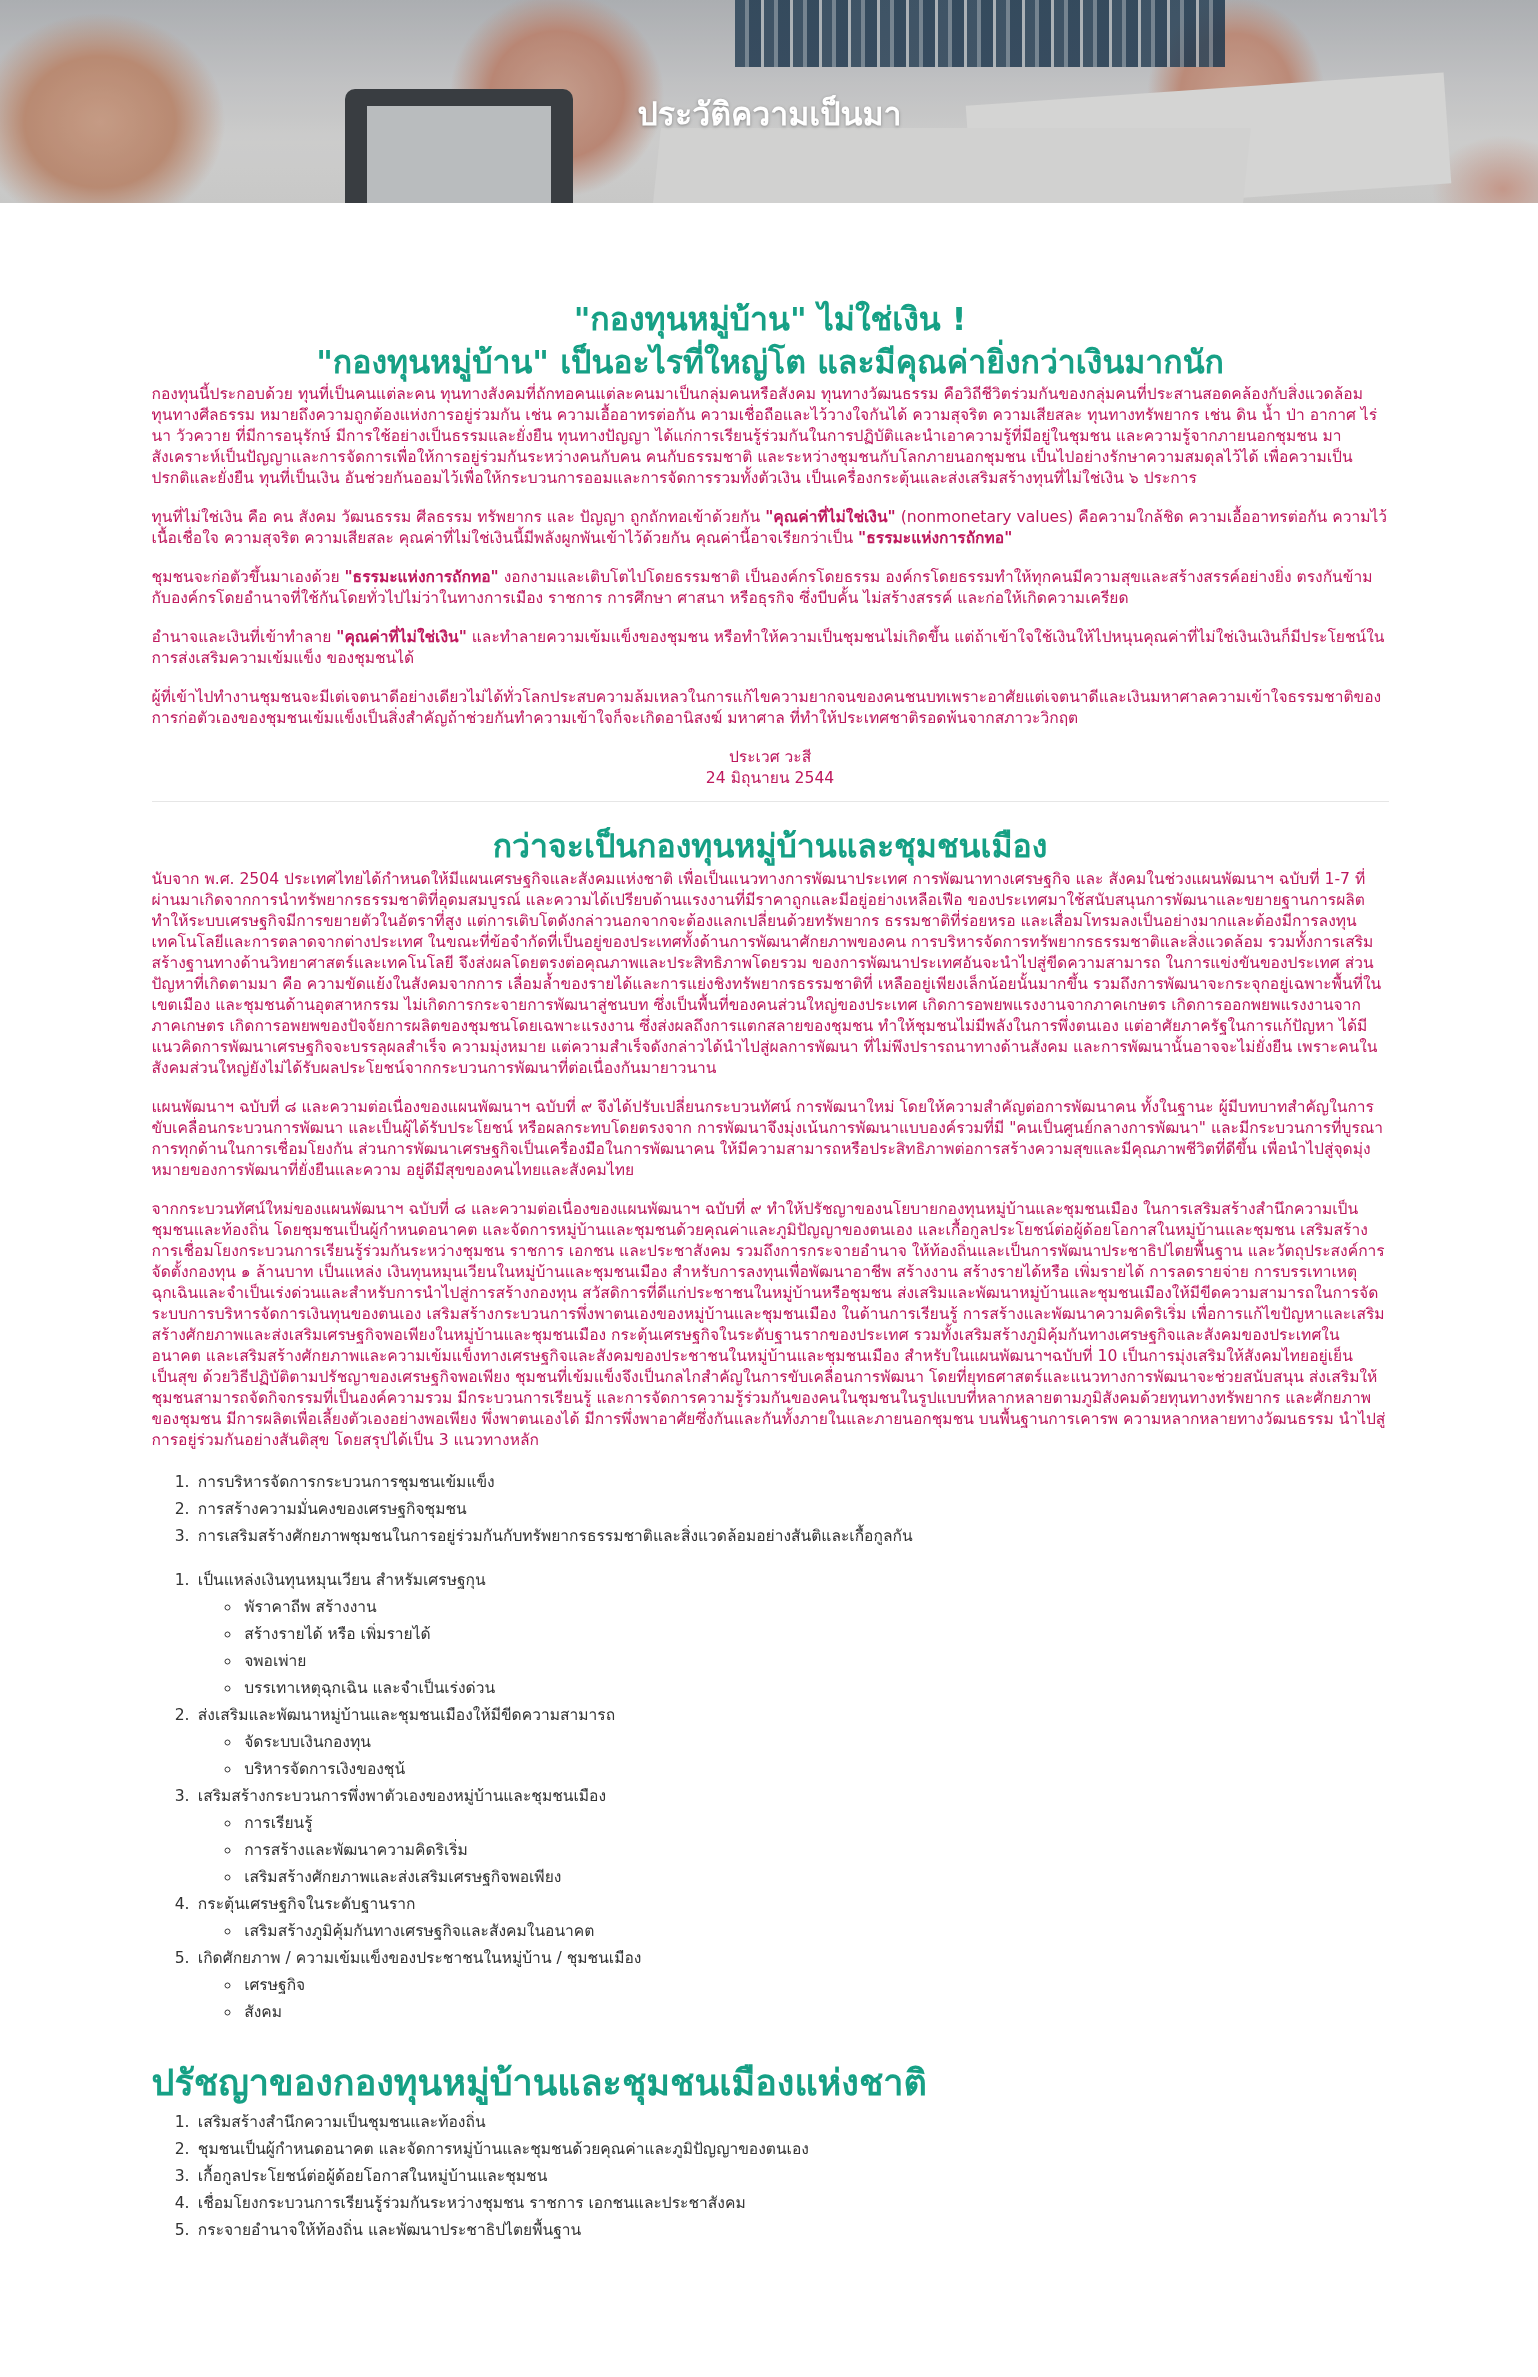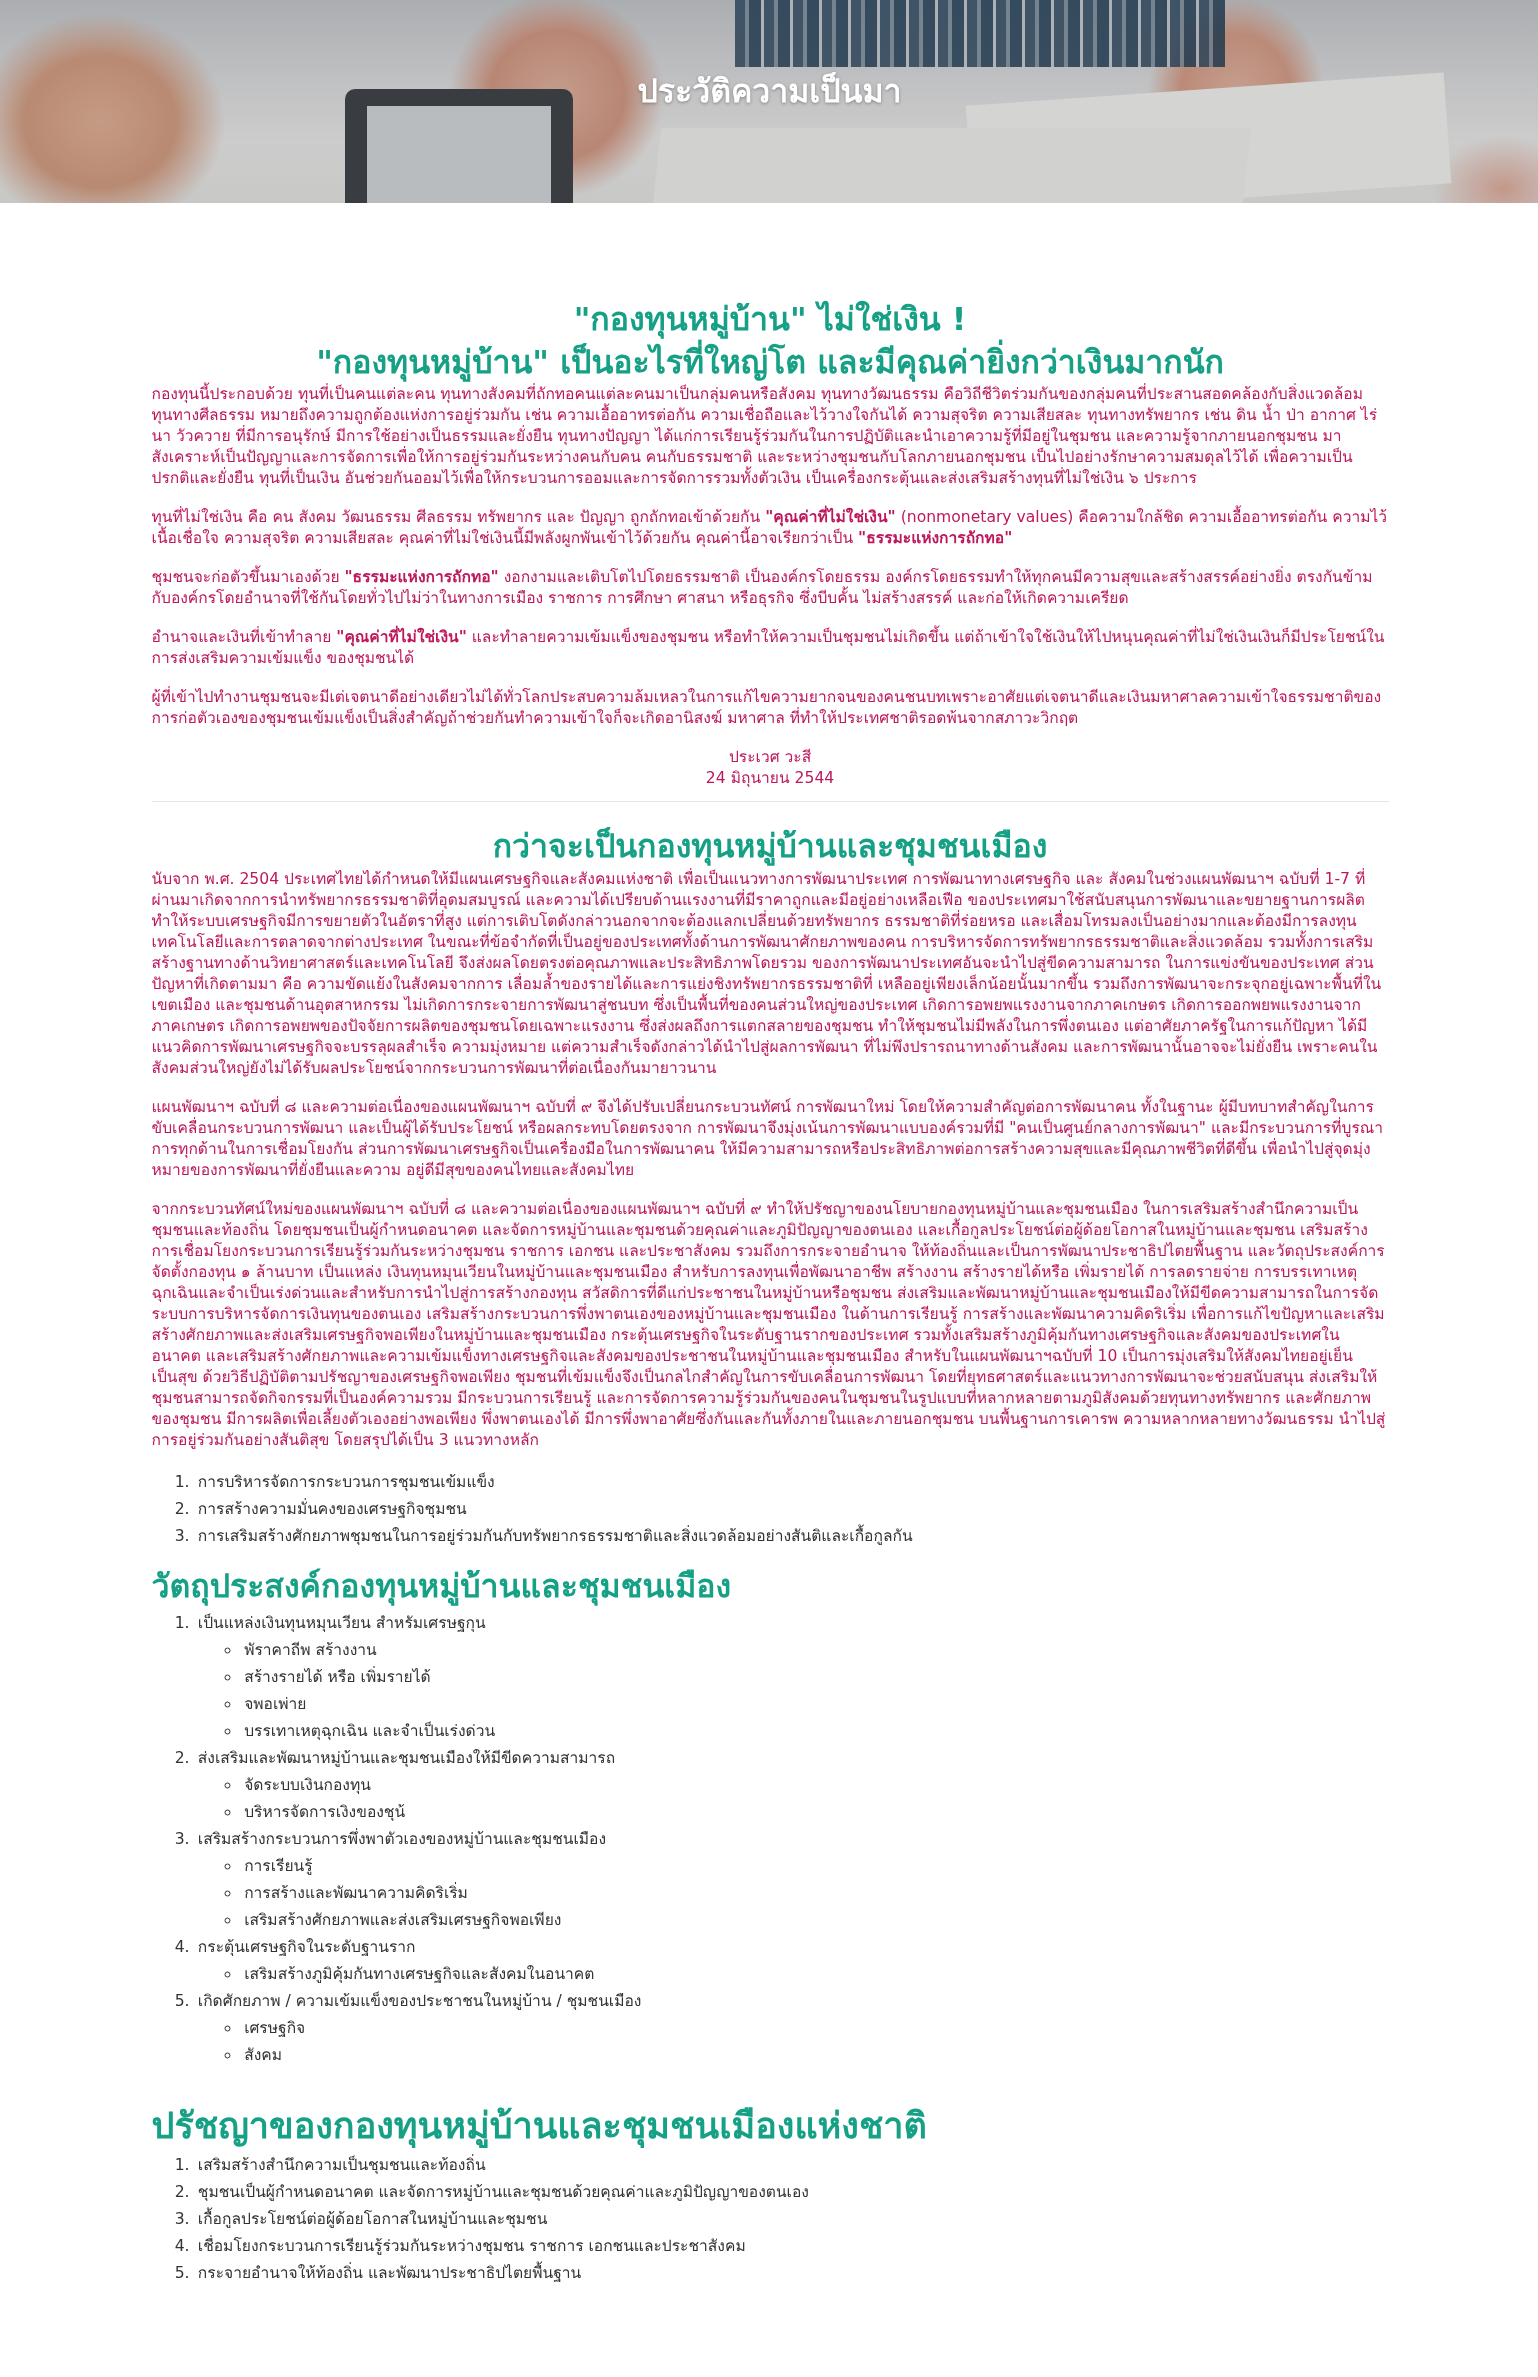--- a/index.html
+++ b/index.html
@@ -23,21 +23,21 @@
     position:absolute; left:345px; top:89px; width:228px; height:114px;
     background:#3d4247; border-radius:10px 10px 0 0;
   }
   .banner .tablet::after {
     content:""; position:absolute; left:22px; top:16.7px; width:184px; height:97px; background:#d9dde0;
   }
   .banner .paper1 { position:absolute; left:657px; top:128px; width:590px; height:75px; background:#f7f7f6; transform:skewX(-6deg); }
   .banner .paper2 { position:absolute; left:969px; top:89px; width:479px; height:111px; background:#fafaf9; transform:rotate(-4deg); }
   .banner .shade { position:absolute; inset:0; background:rgba(40,40,40,0.18); }
   .banner h1 {
-    position:absolute; left:0; right:0; top:65px; margin:0; text-align:center;
+    position:absolute; left:0; right:0; top:88px; margin:0; text-align:center;
     font-family:"DejaVu Sans", sans-serif; font-weight:bold; font-size:32px; color:#ffffff;
     text-shadow:0 1.1px 3.3px rgba(0,0,0,0.35);
   }
   .content { width:1237px; margin:0 auto; padding-left:1.1px; padding-top:95px; }
   .title-block { text-align:center; color:#16a085; font-weight:bold; font-size:32px; line-height:43px; margin:0; }
   p { margin:0 0 18px 0; font-size:15.6px; line-height:21px; color:#be185d; }
   p b { font-weight:bold; }
   .sig { margin-bottom:8px;text-align:center; }
   .divider { border:none; border-top:1.7px solid #e6e6e6; margin:12.2px 0 24.5px 0; }
   h2.center { text-align:center; color:#16a085; font-weight:bold; font-size:32px; line-height:39px; margin:0 0 3.3px 0; }
@@ -86,21 +86,20 @@
     <p>แผนพัฒนาฯ ฉบับที่ ๘ และความต่อเนื่องของแผนพัฒนาฯ ฉบับที่ ๙ จึงได้ปรับเปลี่ยนกระบวนทัศน์ การพัฒนาใหม่ โดยให้ความสำคัญต่อการพัฒนาคน ทั้งในฐานะ ผู้มีบทบาทสำคัญในการขับเคลื่อนกระบวนการพัฒนา และเป็นผู้ได้รับประโยชน์ หรือผลกระทบโดยตรงจาก การพัฒนาจึงมุ่งเน้นการพัฒนาแบบองค์รวมที่มี "คนเป็นศูนย์กลางการพัฒนา" และมีกระบวนการที่บูรณาการทุกด้านในการเชื่อมโยงกัน ส่วนการพัฒนาเศรษฐกิจเป็นเครื่องมือในการพัฒนาคน ให้มีความสามารถหรือประสิทธิภาพต่อการสร้างความสุขและมีคุณภาพชีวิตที่ดีขึ้น เพื่อนำไปสู่จุดมุ่งหมายของการพัฒนาที่ยั่งยืนและความ อยู่ดีมีสุขของคนไทยและสังคมไทย</p>
     <p>จากกระบวนทัศน์ใหม่ของแผนพัฒนาฯ ฉบับที่ ๘ และความต่อเนื่องของแผนพัฒนาฯ ฉบับที่ ๙ ทำให้ปรัชญาของนโยบายกองทุนหมู่บ้านและชุมชนเมือง ในการเสริมสร้างสำนึกความเป็นชุมชนและท้องถิ่น โดยชุมชนเป็นผู้กำหนดอนาคต และจัดการหมู่บ้านและชุมชนด้วยคุณค่าและภูมิปัญญาของตนเอง และเกื้อกูลประโยชน์ต่อผู้ด้อยโอกาสในหมู่บ้านและชุมชน เสริมสร้างการเชื่อมโยงกระบวนการเรียนรู้ร่วมกันระหว่างชุมชน ราชการ เอกชน และประชาสังคม รวมถึงการกระจายอำนาจ ให้ท้องถิ่นและเป็นการพัฒนาประชาธิปไตยพื้นฐาน และวัตถุประสงค์การจัดตั้งกองทุน ๑ ล้านบาท เป็นแหล่ง เงินทุนหมุนเวียนในหมู่บ้านและชุมชนเมือง สำหรับการลงทุนเพื่อพัฒนาอาชีพ สร้างงาน สร้างรายได้หรือ เพิ่มรายได้ การลดรายจ่าย การบรรเทาเหตุฉุกเฉินและจำเป็นเร่งด่วนและสำหรับการนำไปสู่การสร้างกองทุน สวัสดิการที่ดีแก่ประชาชนในหมู่บ้านหรือชุมชน ส่งเสริมและพัฒนาหมู่บ้านและชุมชนเมืองให้มีขีดความสามารถในการจัดระบบการบริหารจัดการเงินทุนของตนเอง เสริมสร้างกระบวนการพึ่งพาตนเองของหมู่บ้านและชุมชนเมือง ในด้านการเรียนรู้ การสร้างและพัฒนาความคิดริเริ่ม เพื่อการแก้ไขปัญหาและเสริมสร้างศักยภาพและส่งเสริมเศรษฐกิจพอเพียงในหมู่บ้านและชุมชนเมือง กระตุ้นเศรษฐกิจในระดับฐานรากของประเทศ รวมทั้งเสริมสร้างภูมิคุ้มกันทางเศรษฐกิจและสังคมของประเทศในอนาคต และเสริมสร้างศักยภาพและความเข้มแข็งทางเศรษฐกิจและสังคมของประชาชนในหมู่บ้านและชุมชนเมือง สำหรับในแผนพัฒนาฯฉบับที่ 10 เป็นการมุ่งเสริมให้สังคมไทยอยู่เย็นเป็นสุข ด้วยวิธีปฏิบัติตามปรัชญาของเศรษฐกิจพอเพียง ชุมชนที่เข้มแข็งจึงเป็นกลไกสำคัญในการขับเคลื่อนการพัฒนา โดยที่ยุทธศาสตร์และแนวทางการพัฒนาจะช่วยสนับสนุน ส่งเสริมให้ชุมชนสามารถจัดกิจกรรมที่เป็นองค์ความรวม มีกระบวนการเรียนรู้ และการจัดการความรู้ร่วมกันของคนในชุมชนในรูปแบบที่หลากหลายตามภูมิสังคมด้วยทุนทางทรัพยากร และศักยภาพของชุมชน มีการผลิตเพื่อเลี้ยงตัวเองอย่างพอเพียง พึ่งพาตนเองได้ มีการพึ่งพาอาศัยซึ่งกันและกันทั้งภายในและภายนอกชุมชน บนพื้นฐานการเคารพ ความหลากหลายทางวัฒนธรรม นำไปสู่การอยู่ร่วมกันอย่างสันติสุข โดยสรุปได้เป็น 3 แนวทางหลัก</p>
     <ol>
       <li>การบริหารจัดการกระบวนการชุมชนเข้มแข็ง</li>
       <li>การสร้างความมั่นคงของเศรษฐกิจชุมชน</li>
       <li>การเสริมสร้างศักยภาพชุมชนในการอยู่ร่วมกันกับทรัพยากรธรรมชาติและสิ่งแวดล้อมอย่างสันติและเกื้อกูลกัน</li>
     </ol>
   </section>
 
   <section>
-    <h2 class="left">วัตถุประสงค์กองทุนหมู่บ้านและชุมชนเมือง</h2>
     <ol>
       <li>
         <span>เป็นแหล่งเงินทุนหมุนเวียน สำหรัมเศรษฐกุน</span>
         <ul class="sub">
           <li>พัราคาถีพ สร้างงาน</li>
           <li>สร้างรายได้ หรือ เพิ่มรายได้</li>
           <li>จพอเพ่าย</li>
           <li>บรรเทาเหตุฉุกเฉิน และจำเป็นเร่งด่วน</li>
         </ul>
       </li>

